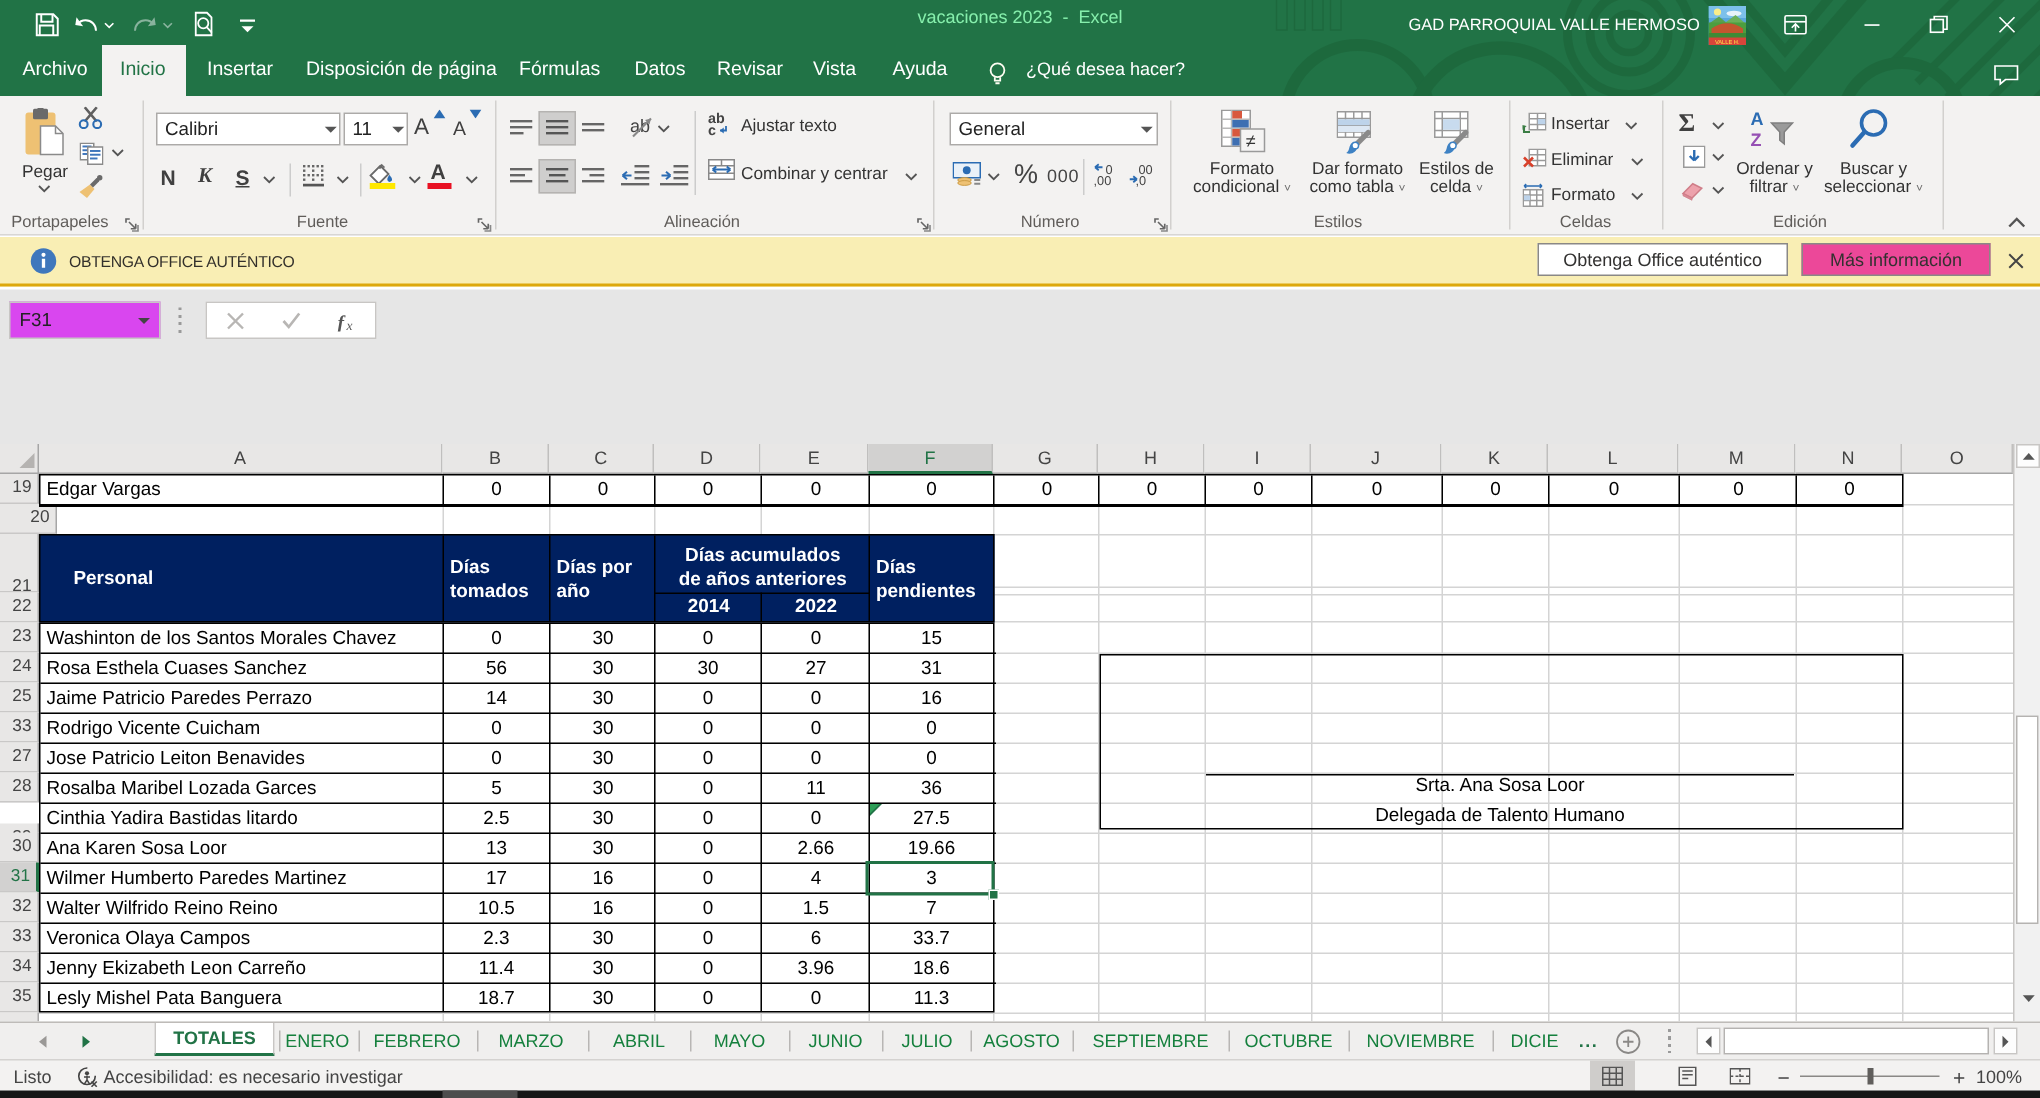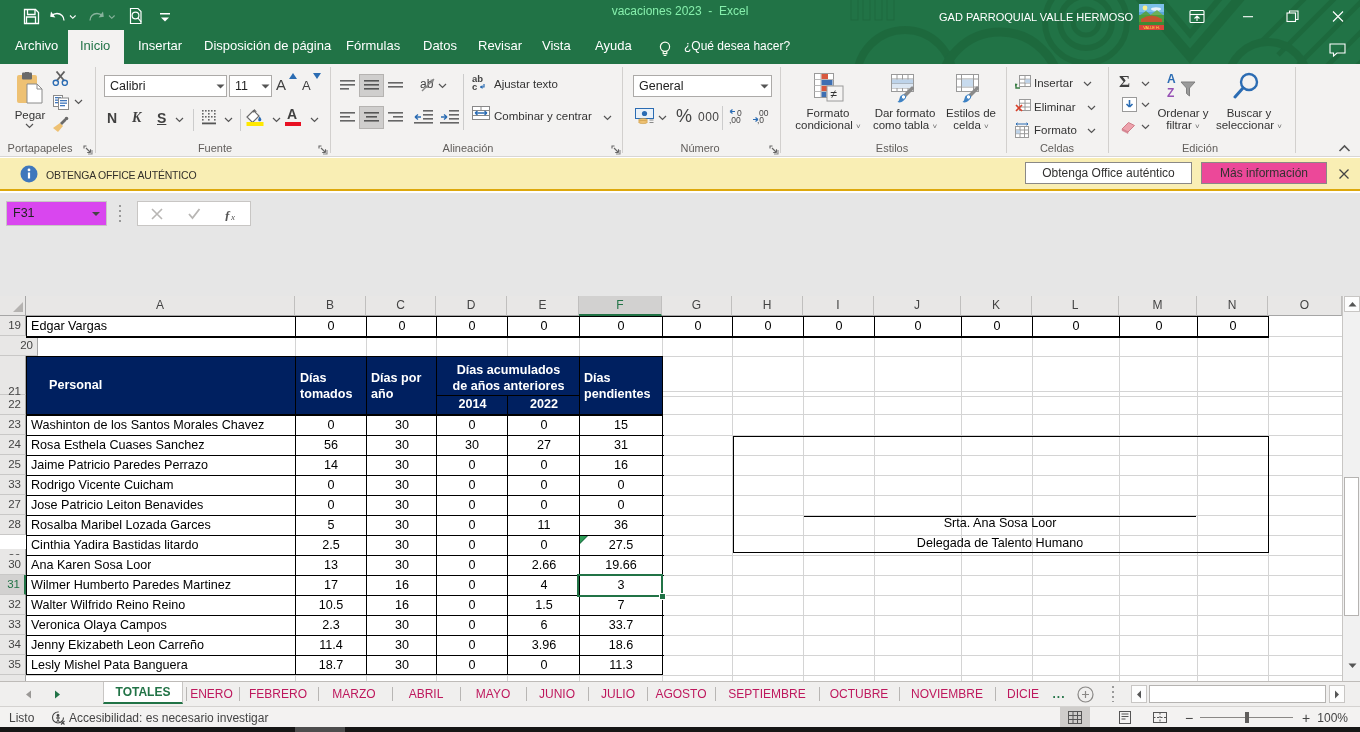--- a/index.html
+++ b/index.html
@@ -7,21 +7,21 @@
 .ctr{display:flex;align-items:center;justify-content:center}
 .sep{position:absolute;width:1px;background:#d2d0ce}
 .chv{color:#6a6a6a;font-size:8px}
 .glab{position:absolute;font-size:11px;color:#605d5a;text-align:center;white-space:nowrap}
 .rtxt{font-size:11.5px;color:#333;white-space:nowrap}
 .hdr{position:absolute;font-size:12px;color:#444;text-align:center;border-right:1px solid #c0bfbe;border-bottom:1px solid #a6a6a6;background:#e8e7e6;line-height:19px}
 .rhdr{position:absolute;font-size:11.5px;color:#444;text-align:right;border-right:1px solid #a6a6a6;border-bottom:1px solid #c9c8c7;background:#e8e7e6;padding-right:4px}
 .cell{position:absolute;font-size:12.6px;color:#000;white-space:nowrap;overflow:hidden}
 .num{text-align:center}
 .nvy{background:#002060;color:#fff;font-weight:bold}
-.tabt{position:absolute;font-size:12px;color:#be185d;text-align:center;line-height:25px;white-space:nowrap}
+.tabt{position:absolute;font-size:12px;color:#15803d;text-align:center;line-height:25px;white-space:nowrap}
 </style></head>
 <body>
 
 <div class="ab" style="left:0;top:0;width:1360px;height:64px;background:#217346;overflow:hidden">
   <svg class="ab" style="left:0;top:0" width="1360" height="64" viewBox="0 0 1360 64">
     <g stroke="#1d673c" fill="none" opacity="0.8">
       <rect x="851" y="-20" width="7" height="40"></rect>
         <rect x="863" y="-14" width="7" height="34"></rect>
         <rect x="875" y="-24" width="7" height="44"></rect>
         <rect x="887" y="-10" width="7" height="30"></rect>

